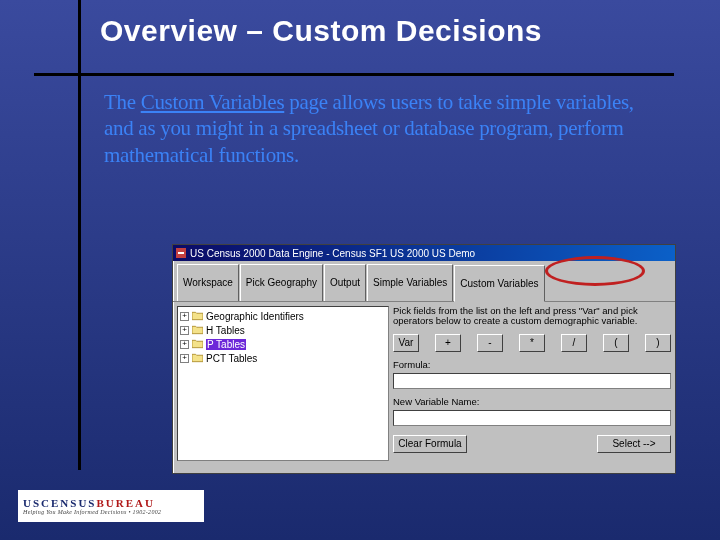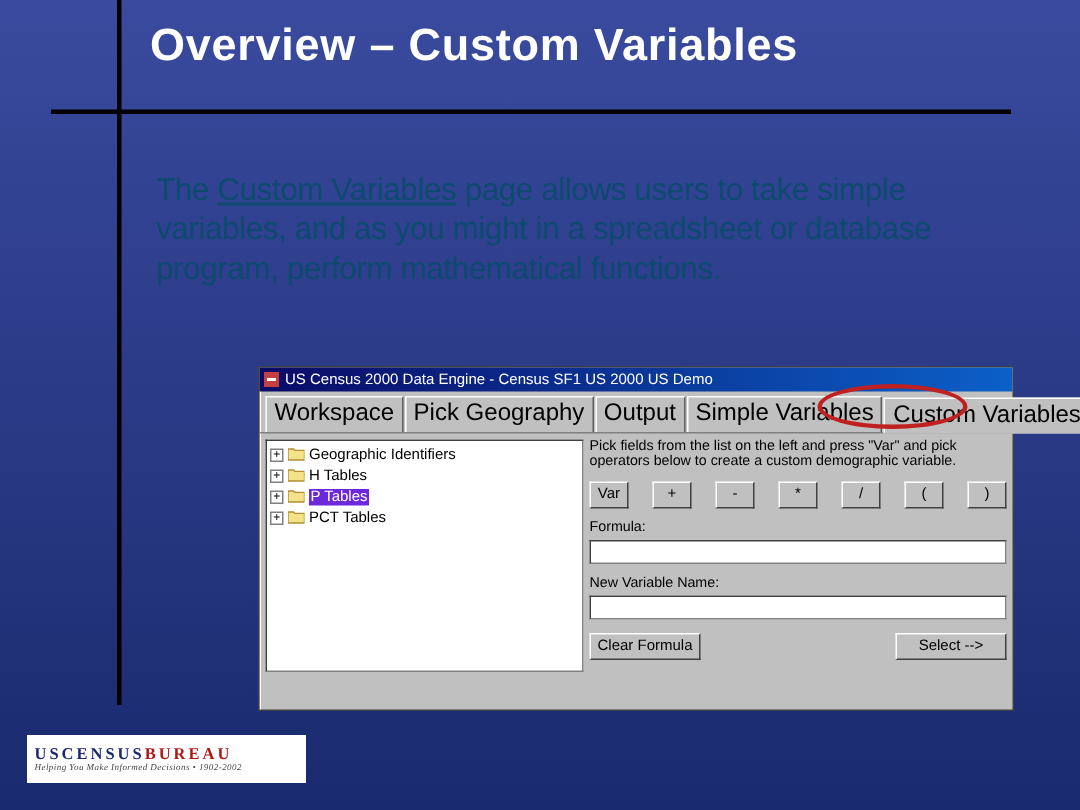--- a/index.html
+++ b/index.html
@@ -11,23 +11,24 @@
     overflow: hidden;
   }
   .vline { position: absolute; left: 78px; top: 0; width: 3px; height: 470px; background: #000; }
   .hline { position: absolute; left: 34px; top: 73px; width: 640px; height: 3px; background: #000; }
   .title {
     position: absolute; left: 100px; top: 14px;
     font-size: 30px; font-weight: bold; color: #fff;
     letter-spacing: 0.5px;
   }
   .body-text {
-    position: absolute; left: 104px; top: 114px; width: 540px;
-    font-size: 21px; color: #0c4a6e; line-height: 1.25;
+    position: absolute; left: 104px; top: 89px; width: 540px;
+    font-size: 21px; color: #3b82f6; line-height: 1.25;
     letter-spacing: -0.3px;
+    font-family: Liberation Serif, serif;
   }
   .body-text .und { text-decoration: underline; }
   .app-window {
     position: absolute; left: 172px; top: 244px;
     width: 504px; height: 230px;
     background: #c0c0c0;
     border: 1px solid #404040;
     box-shadow: 1px 1px 0 #fff inset;
     font-family: "Tahoma","MS Sans Serif",sans-serif;
     font-size: 10px; color: #000;
@@ -36,21 +37,21 @@
     height: 16px;
     background: linear-gradient(90deg, #0b0b66 0%, #0b60c8 100%);
     color: #fff; display: flex; align-items: center;
     padding: 0 3px;
   }
   .tb-icon { width: 10px; height: 10px; background: #c34040; margin-right: 4px; display:flex;align-items:center;justify-content:center;}
   .tb-icon svg { display:block;}
   .tb-title { flex:1; font-size:10px; white-space:nowrap; overflow:hidden;}
   .tabs { display:flex; padding: 3px 4px 0 4px; gap:0; border-bottom:1px solid #808080;}
   .tab {
-    padding: 2px 5px; font-size:16px;
+    padding: 12px 5px; font-size:10px;
     background:#c0c0c0;
     border-top:1px solid #fff; border-left:1px solid #fff; border-right:1px solid #606060;
     margin-right:1px;
     white-space:nowrap;
   }
   .tab.active { background:#c0c0c0; border-bottom:1px solid #c0c0c0; position:relative; top:1px;}
   .highlight-ring {
     position:absolute;
     border: 3px solid #c02020;
     border-radius: 50%;
@@ -99,21 +100,21 @@
   .logo-top .r1{color:#1a2a6e;font-weight:bold;}
   .logo-top .r2{color:#b01818;font-weight:bold;}
   .logo-sub { font-size:6px; font-style:italic; color:#444; letter-spacing:0.3px;}
 </style>
 </head>
 <body>
 
 <div class="vline"></div>
 <div class="hline"></div>
 
-<div class="title">Overview – Custom Variables</div>
+<div class="title">Overview – Custom Decisions</div>
 
 <div class="body-text">
   <span>The </span><span class="und">Custom Variables</span><span> page allows users to take simple variables, and as you might in a spreadsheet or database program, perform mathematical functions.</span>
 </div>
 
 <div class="app-window">
   <div class="titlebar">
     <span class="tb-icon">
       <svg width="8" height="8" viewBox="0 0 8 8">
           <rect x="0" y="0" width="8" height="8" fill="#c34040"></rect>

